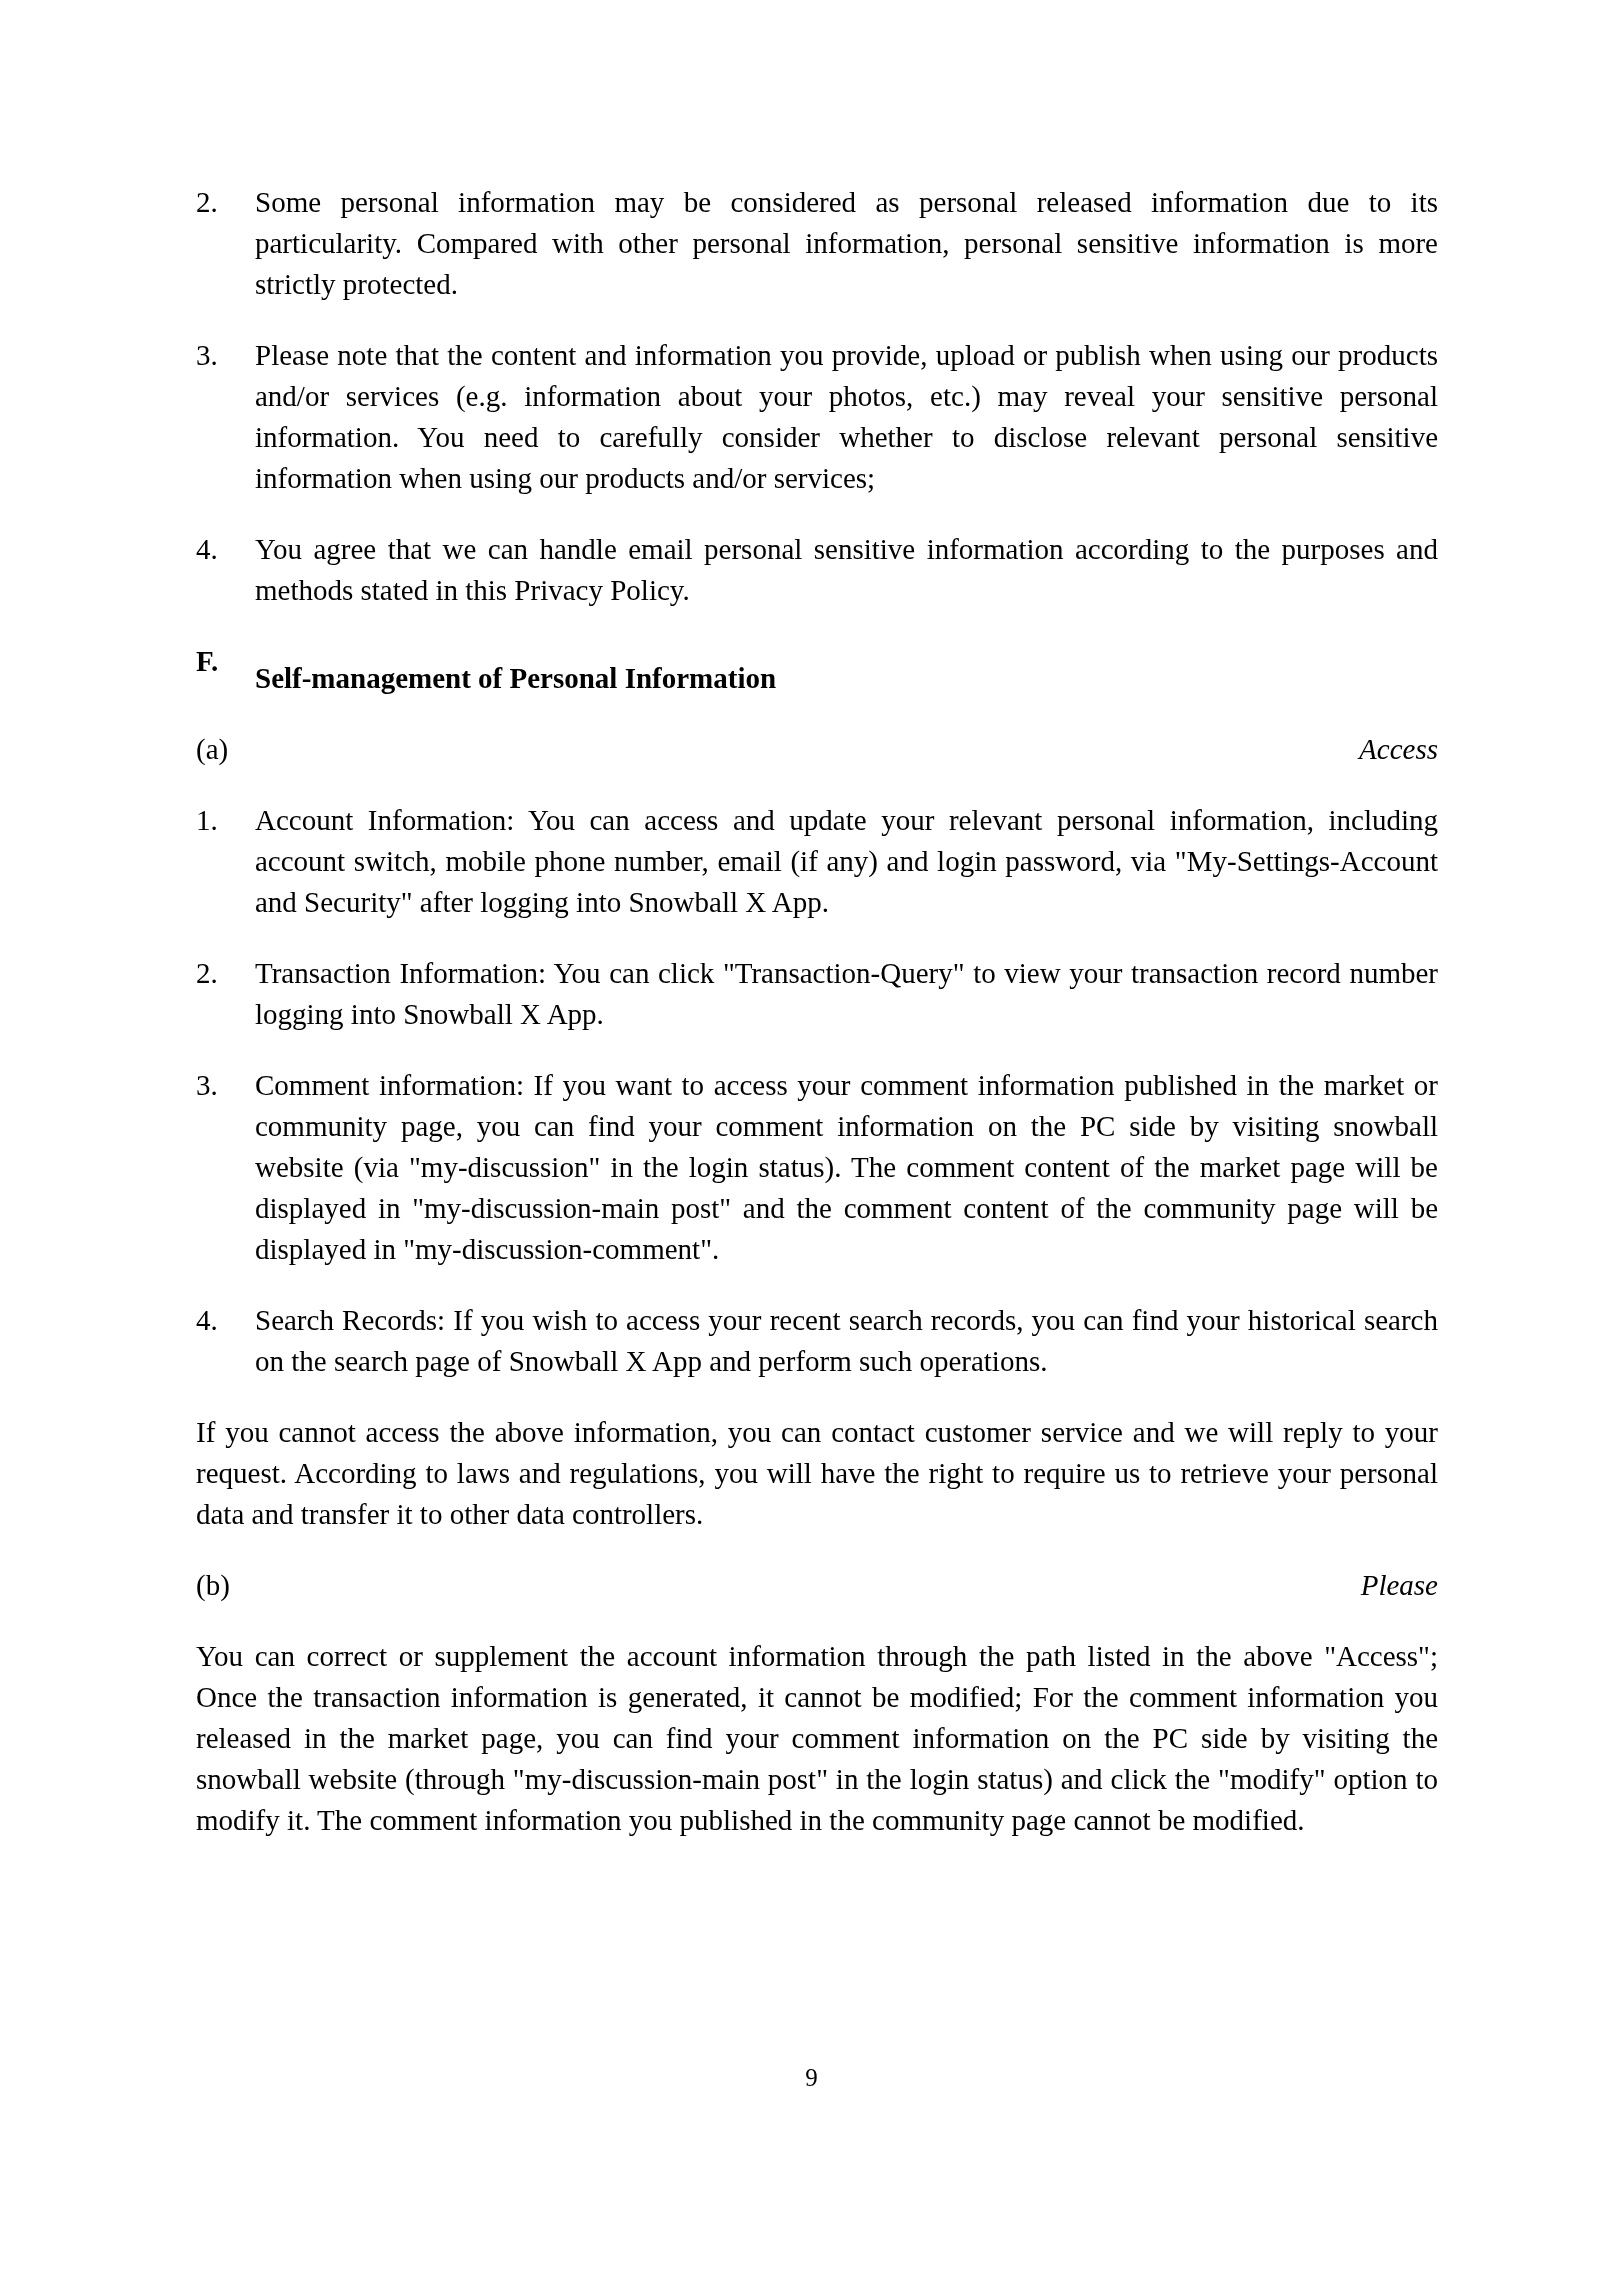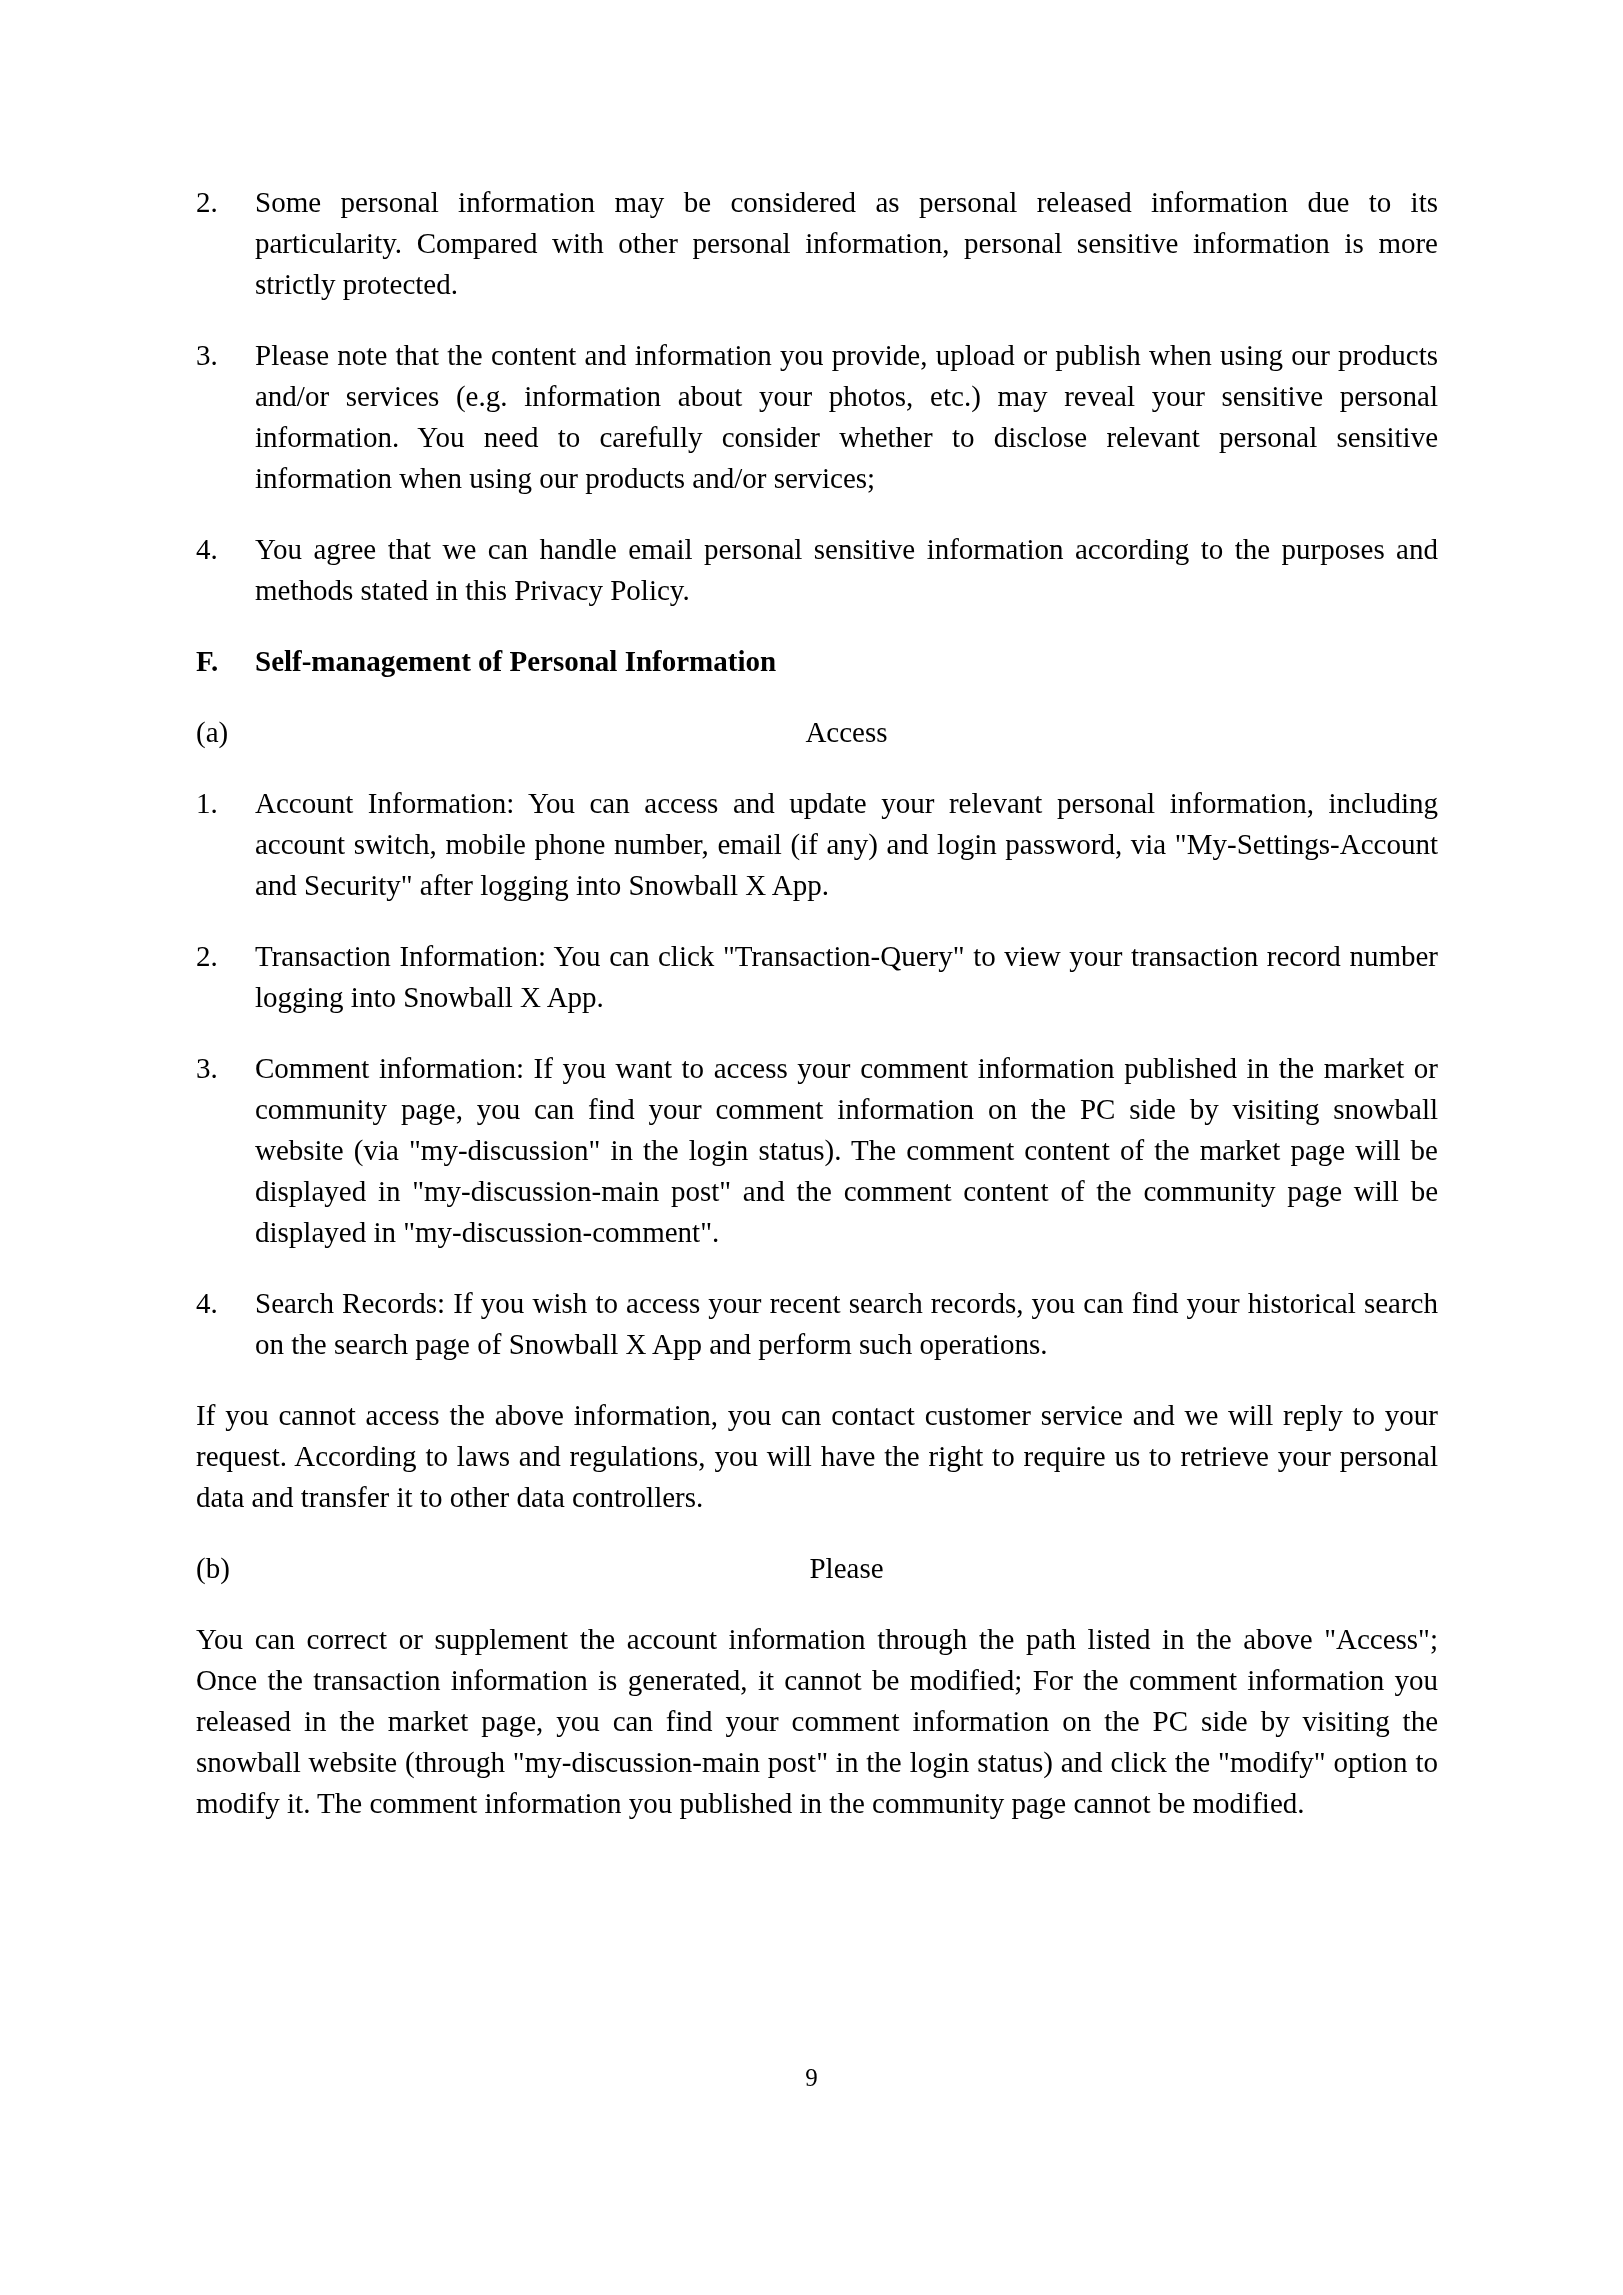--- a/index.html
+++ b/index.html
@@ -31,23 +31,25 @@
   .row .body {
     flex: 1 1 auto;
     text-align: justify;
   }
   .row.heading {
     font-weight: bold;
     margin-top: 7.9px;
   }
   .row.heading .body {
     text-align: left;
+    margin-top: 17px;
   }
   .row.sublabel .body {
-    text-align: center;
+    text-align: right;
+    font-style: italic;
   }
   .para {
     margin: 0 0 30px 0;
     text-align: justify;
   }
   .page-number {
     position: absolute;
     left: 0;
     right: 0;
     top: 2063px;

